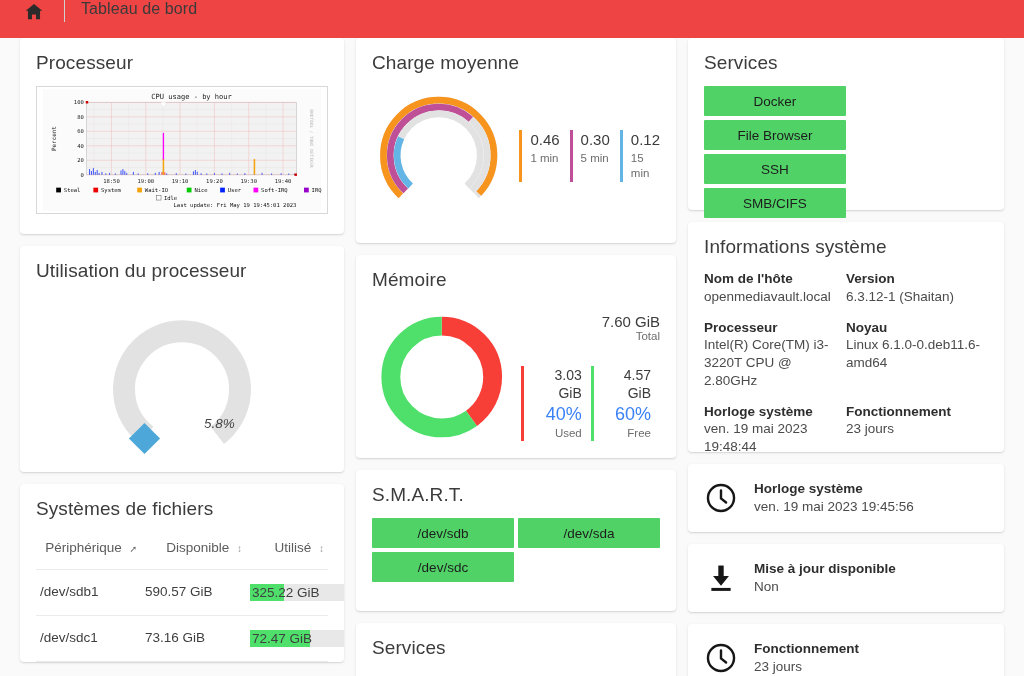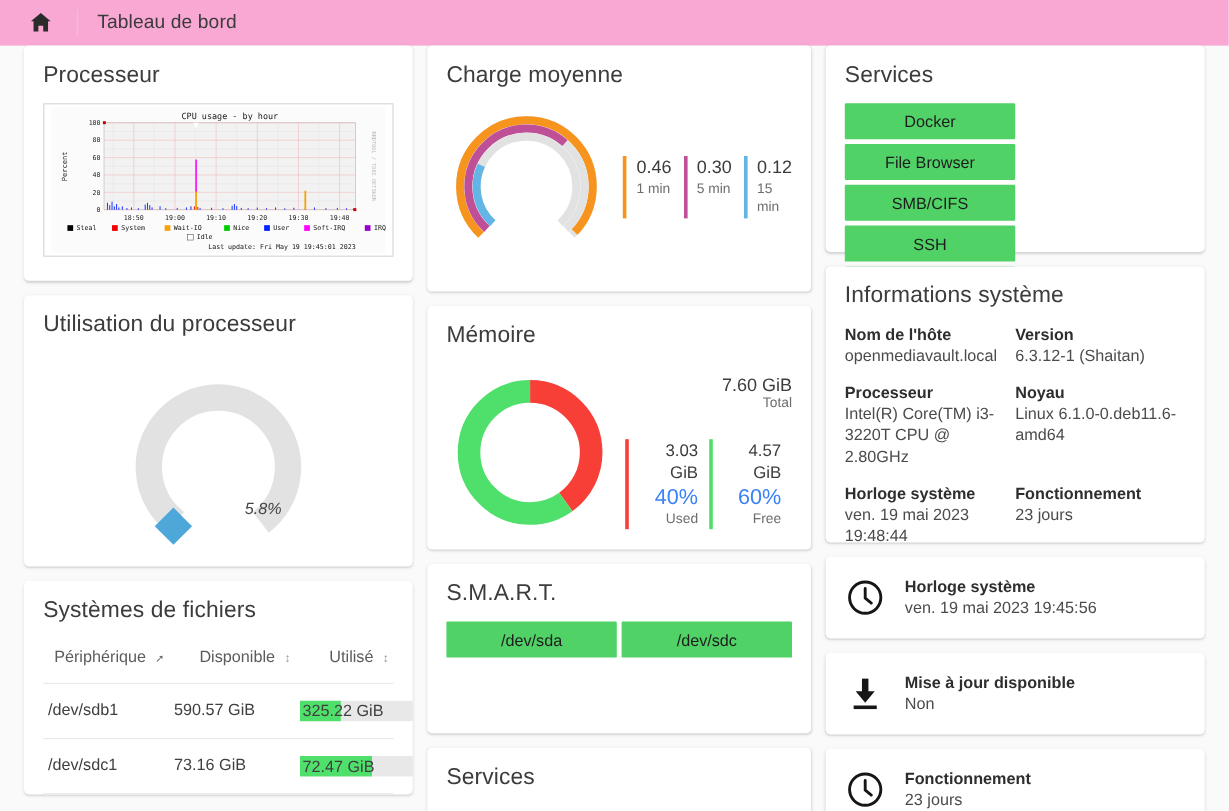--- a/index.html
+++ b/index.html
@@ -7,22 +7,22 @@
     width: 1024px; height: 676px;
     background: #fafafa;
     font-family: "Liberation Sans", sans-serif;
     color: #212121;
     overflow: hidden;
   }
 
   
   #topbar {
     height: 38px; width: 1024px;
-    background: #f9a8d4;
-    display: flex; align-items: center;
+    background: #ef4444;
+    display: flex; 
     padding-left: 22px;
   }
   #home-btn {
     width: 24px; height: 24px;
     display: flex; align-items: center; justify-content: center;
     color: #2b2b2b;
   }
   #home-btn svg { display: block; }
   .topbar-sep {
     width: 1px; height: 22px;
@@ -435,39 +435,40 @@
               <div class="mem-l">Free</div>
             </div>
           </div>
         </div>
       </div>
     </div>
 
     <div class="card" style="height:141px;">
       <div class="card-title">S.M.A.R.T.</div>
       <div class="btn-grid smart-grid">
+        <div class="status-btn">/dev/sdb</div>
         <div class="status-btn">/dev/sda</div>
         <div class="status-btn">/dev/sdc</div>
       </div>
     </div>
 
     <div class="card" style="height:60px;">
       <div class="card-title">Services</div>
     </div>
   </div>
 
   <div class="col">
 
     <div class="card" style="height:172px;">
       <div class="card-title">Services</div>
       <div class="btn-grid svc-grid">
         <div class="status-btn">Docker</div>
         <div class="status-btn">File Browser</div>
+        <div class="status-btn">SSH</div>
         <div class="status-btn">SMB/CIFS</div>
-        <div class="status-btn">SSH</div>
         <div class="status-btn">WeTTY</div>
         <div class="status-btn">fail2ban</div>
       </div>
     </div>
 
     <div class="card" style="height:230px;">
       <div class="card-title">Informations système</div>
       <div class="sysinfo">
         <div class="sys-cell">
           <div class="sys-k">Nom de l'hôte</div>

